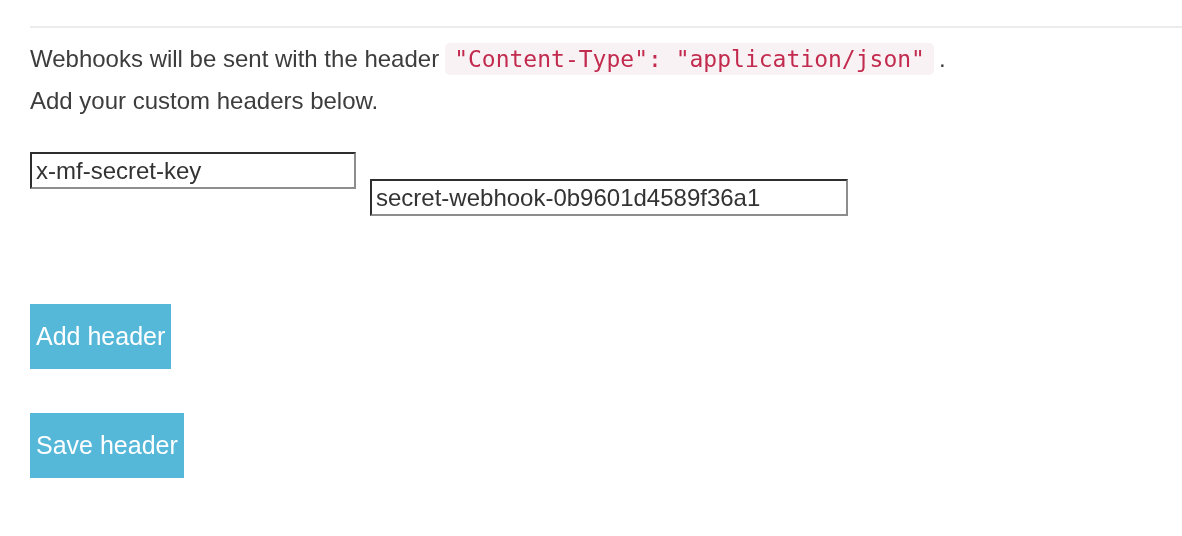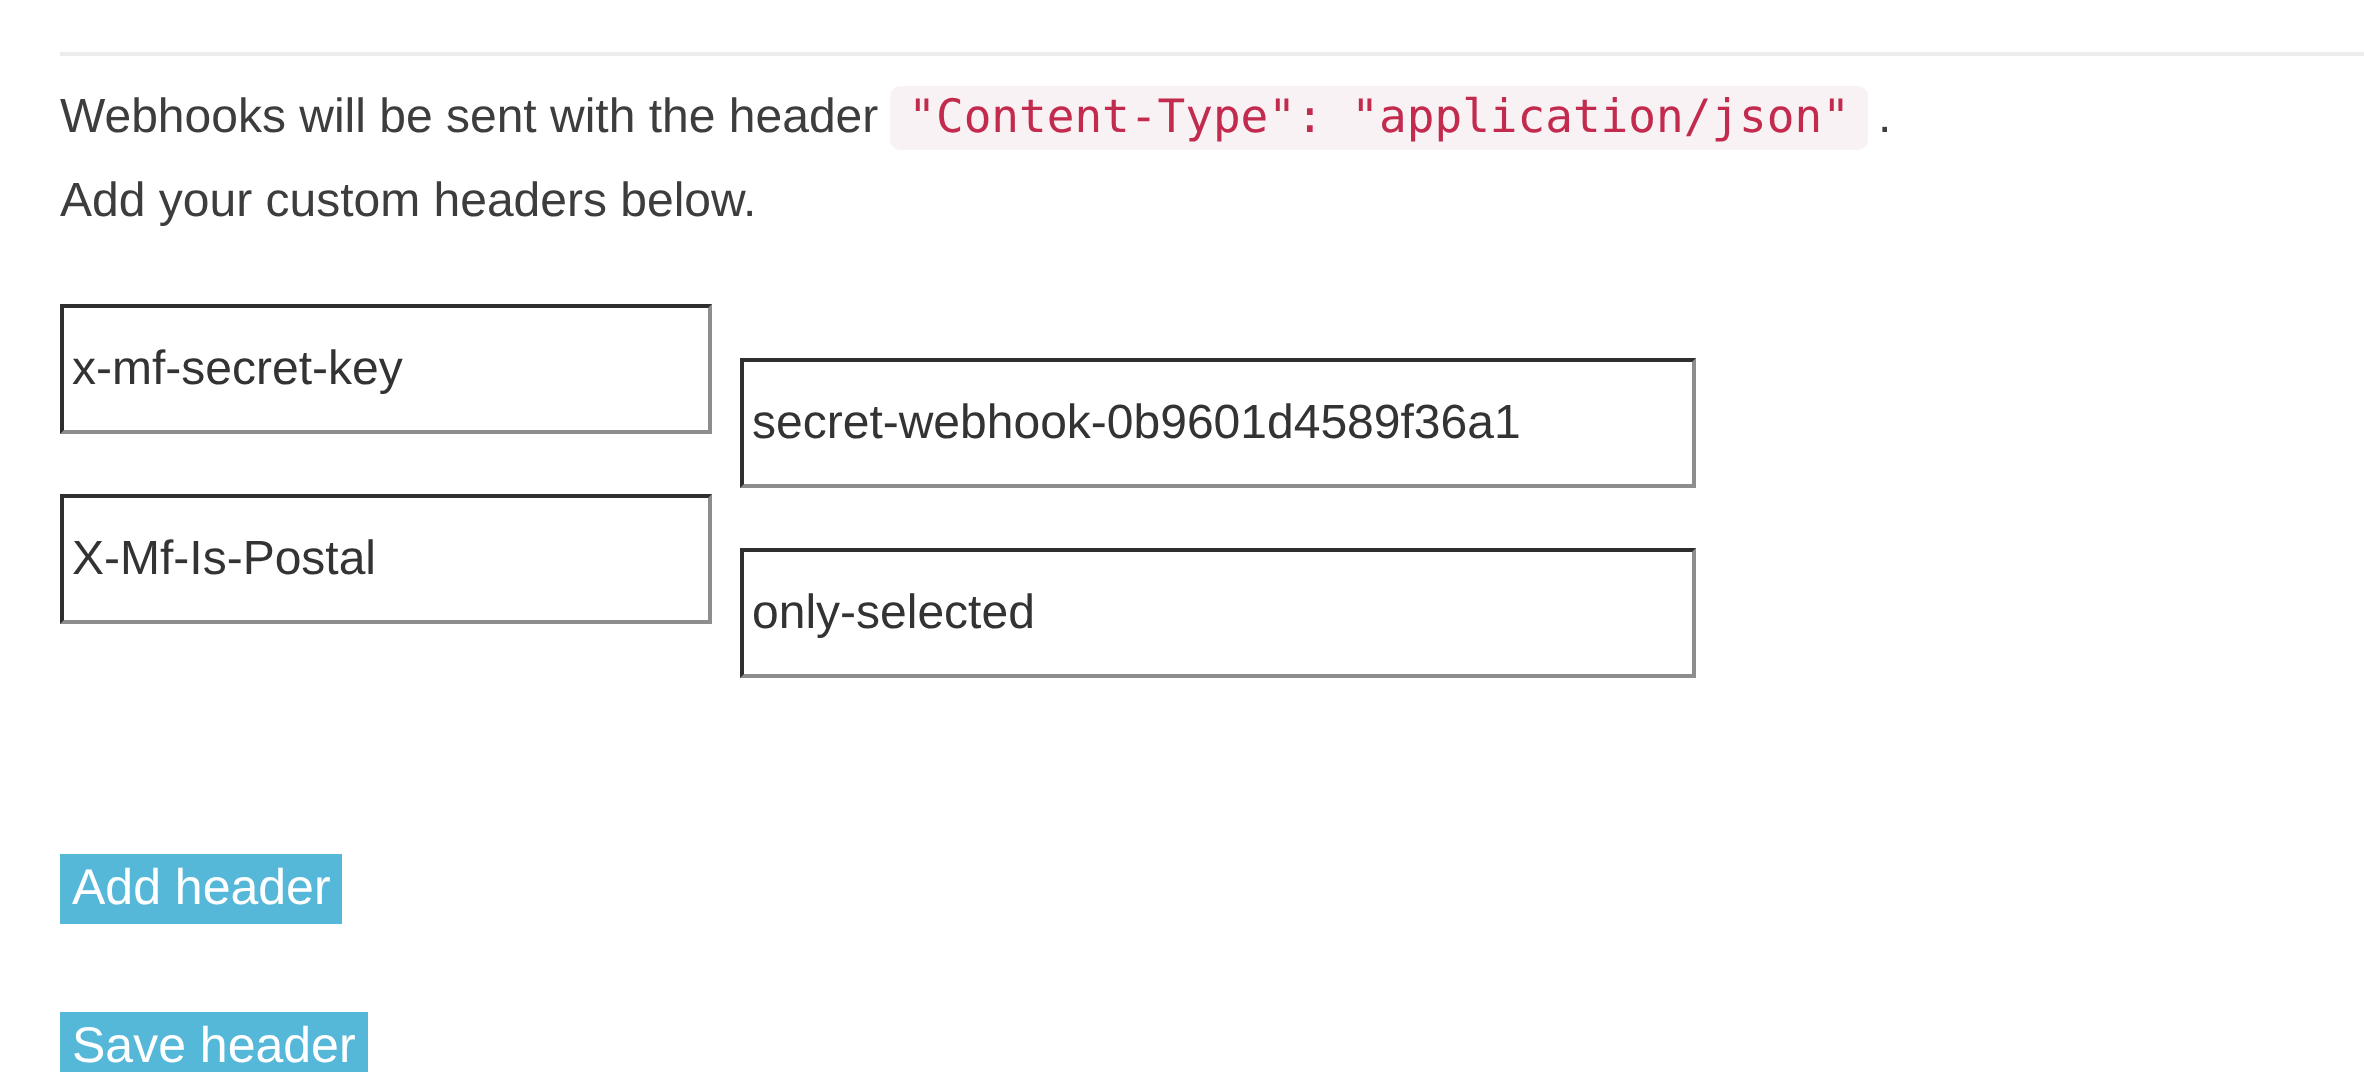--- a/index.html
+++ b/index.html
@@ -48,38 +48,38 @@
   .rows { margin-top: 31px; }
   .row { display: flex; gap: 14px; margin-bottom: 3px; }
   .row input {
     font-family: "Liberation Sans", sans-serif;
     font-size: 24px;
     color: #333333;
     background: #ffffff;
     border-style: solid;
     border-width: 2px;
     border-color: #2e2e2e #8d8d8d #8d8d8d #2e2e2e; 
-    height: 65px;
+    height: 37px;
     padding: 0 4px;
     outline: none;
     border-radius: 0;
   }
   input.key-input { width: 326px; }
   input.value-input { width: 478px; margin-top: 27px; }
 
   .add-wrap { margin-top: 88px; }
   .save-wrap { margin-top: 44px; }
   .btn {
     display: inline-block;
     background: #56b8d9;
     color: #ffffff;
     font-family: "Liberation Sans", sans-serif;
     font-size: 25px;
     line-height: 33px;
-    padding: 1px 6px;
+    padding: 16px 6px;
     text-decoration: none;
     border: none;
     border-radius: 0;
     cursor: pointer;
   }
 </style>
 </head>
 <body>
 
 <div class="page">
@@ -91,24 +91,20 @@
     <span>Webhooks will be sent with the header</span><code class="inline-code">"Content-Type": "application/json"</code><span>.</span>
     <br>
     <span>Add your custom headers below.</span>
   </p>
 
   <div class="rows">
     <div class="row">
       <input type="text" class="key-input" value="x-mf-secret-key" style="">
       <input type="text" class="value-input" value="secret-webhook-0b9601d4589f36a1" style="">
     </div>
-    <div class="row">
-      <input type="text" class="key-input" value="X-Mf-Is-Postal" style="">
-      <input type="text" class="value-input" value="only-selected" style="">
-    </div>
   </div>
 
   <div class="add-wrap">
     <a href="#" class="btn">Add header</a>
   </div>
 
   <div class="save-wrap">
     <button type="submit" class="btn">Save header</button>
   </div>
 

